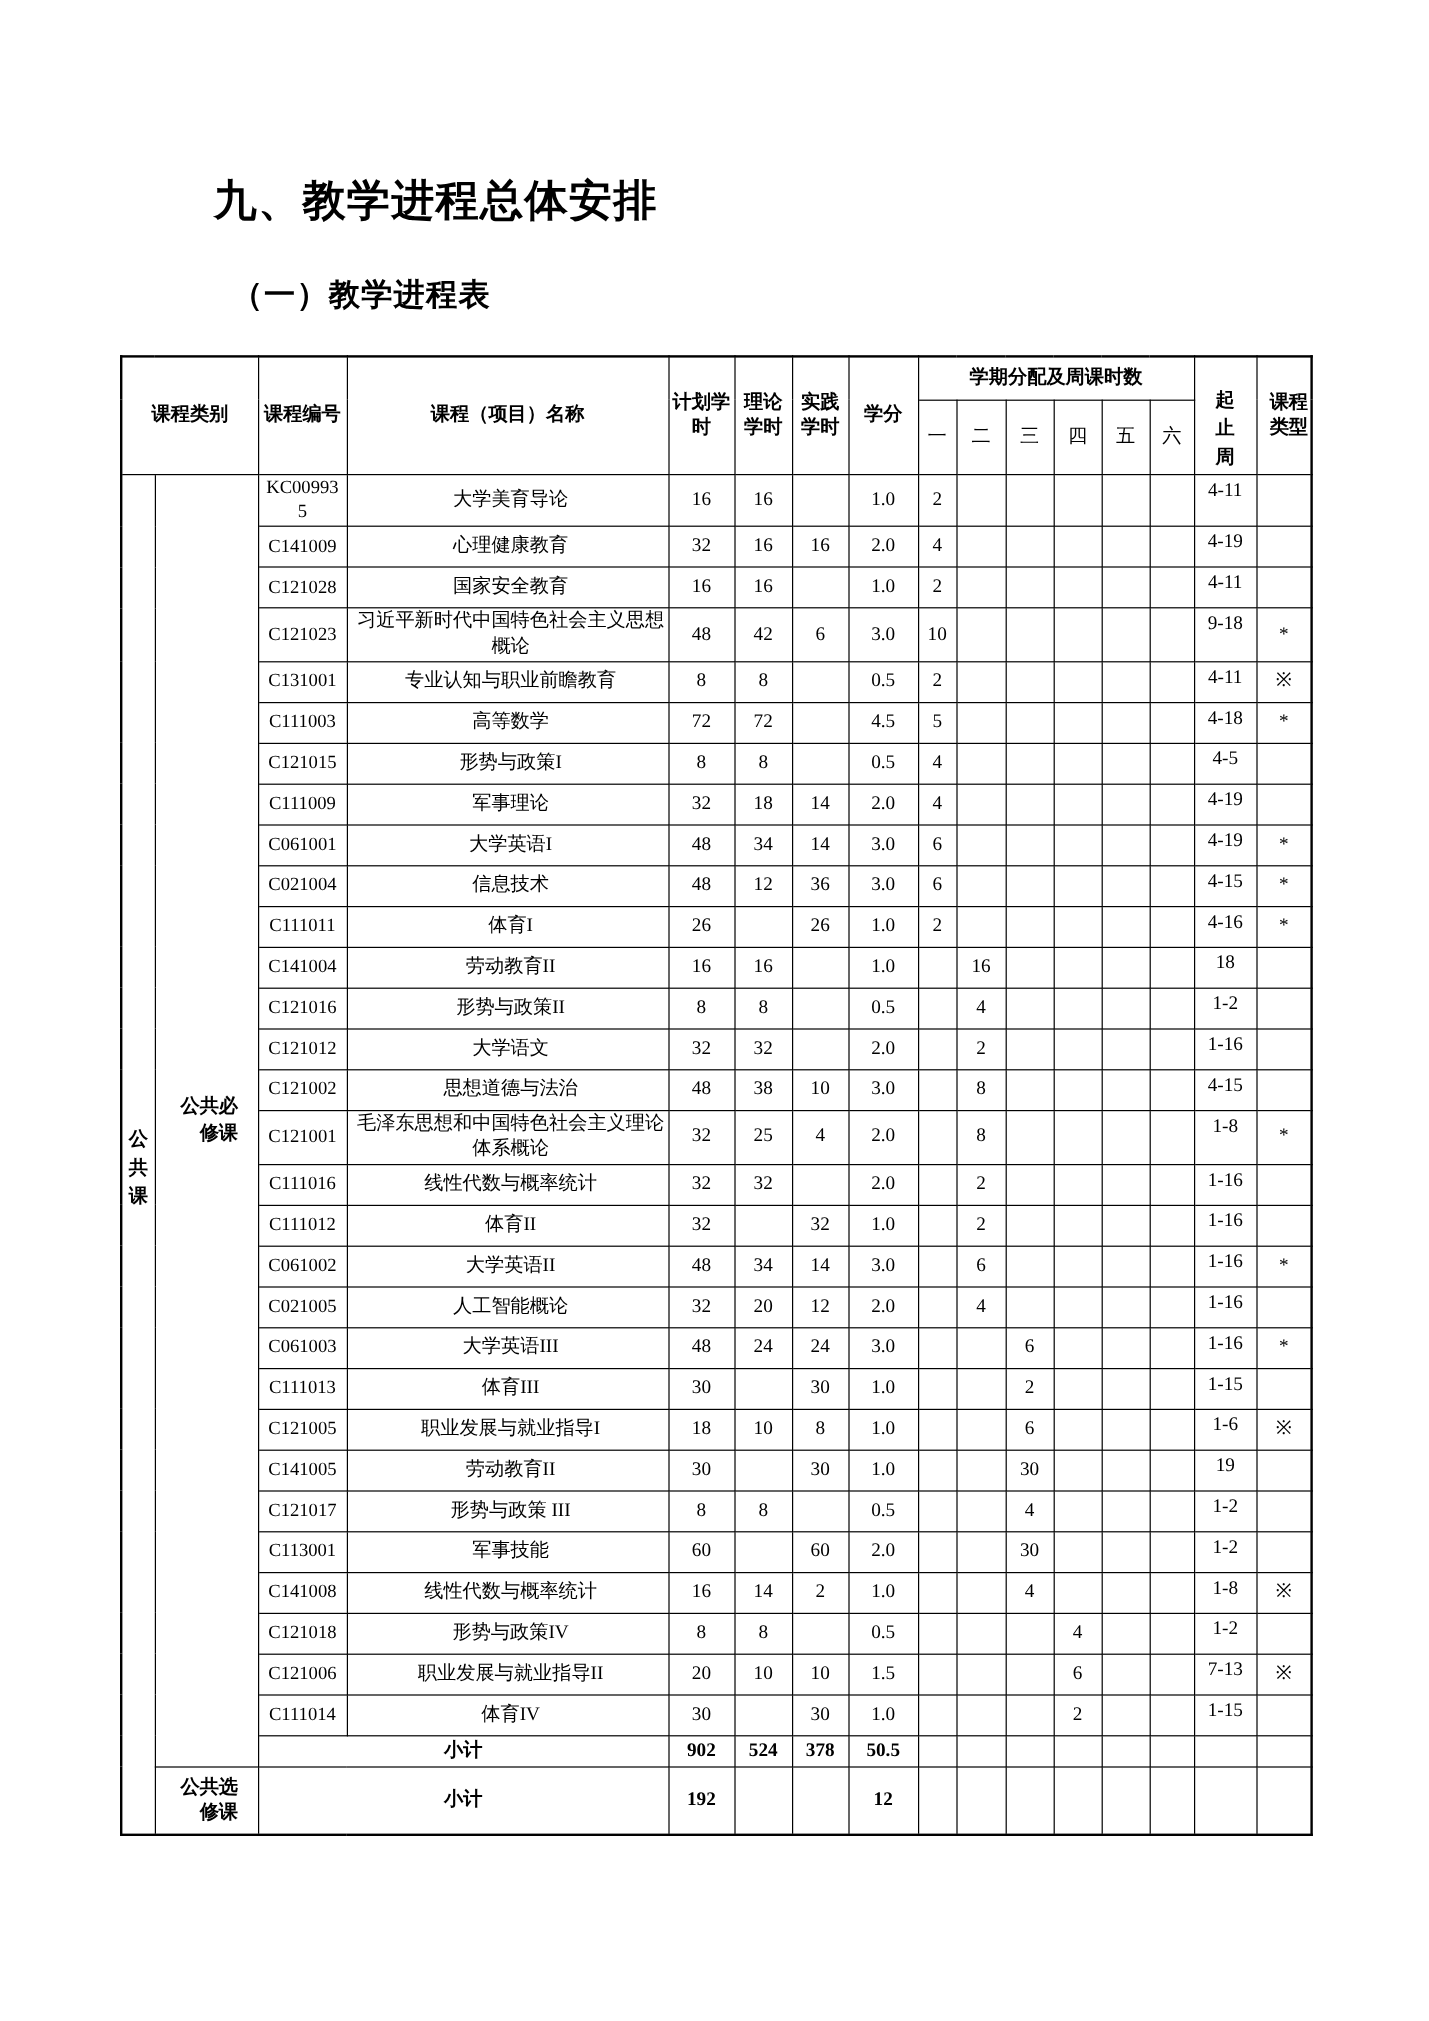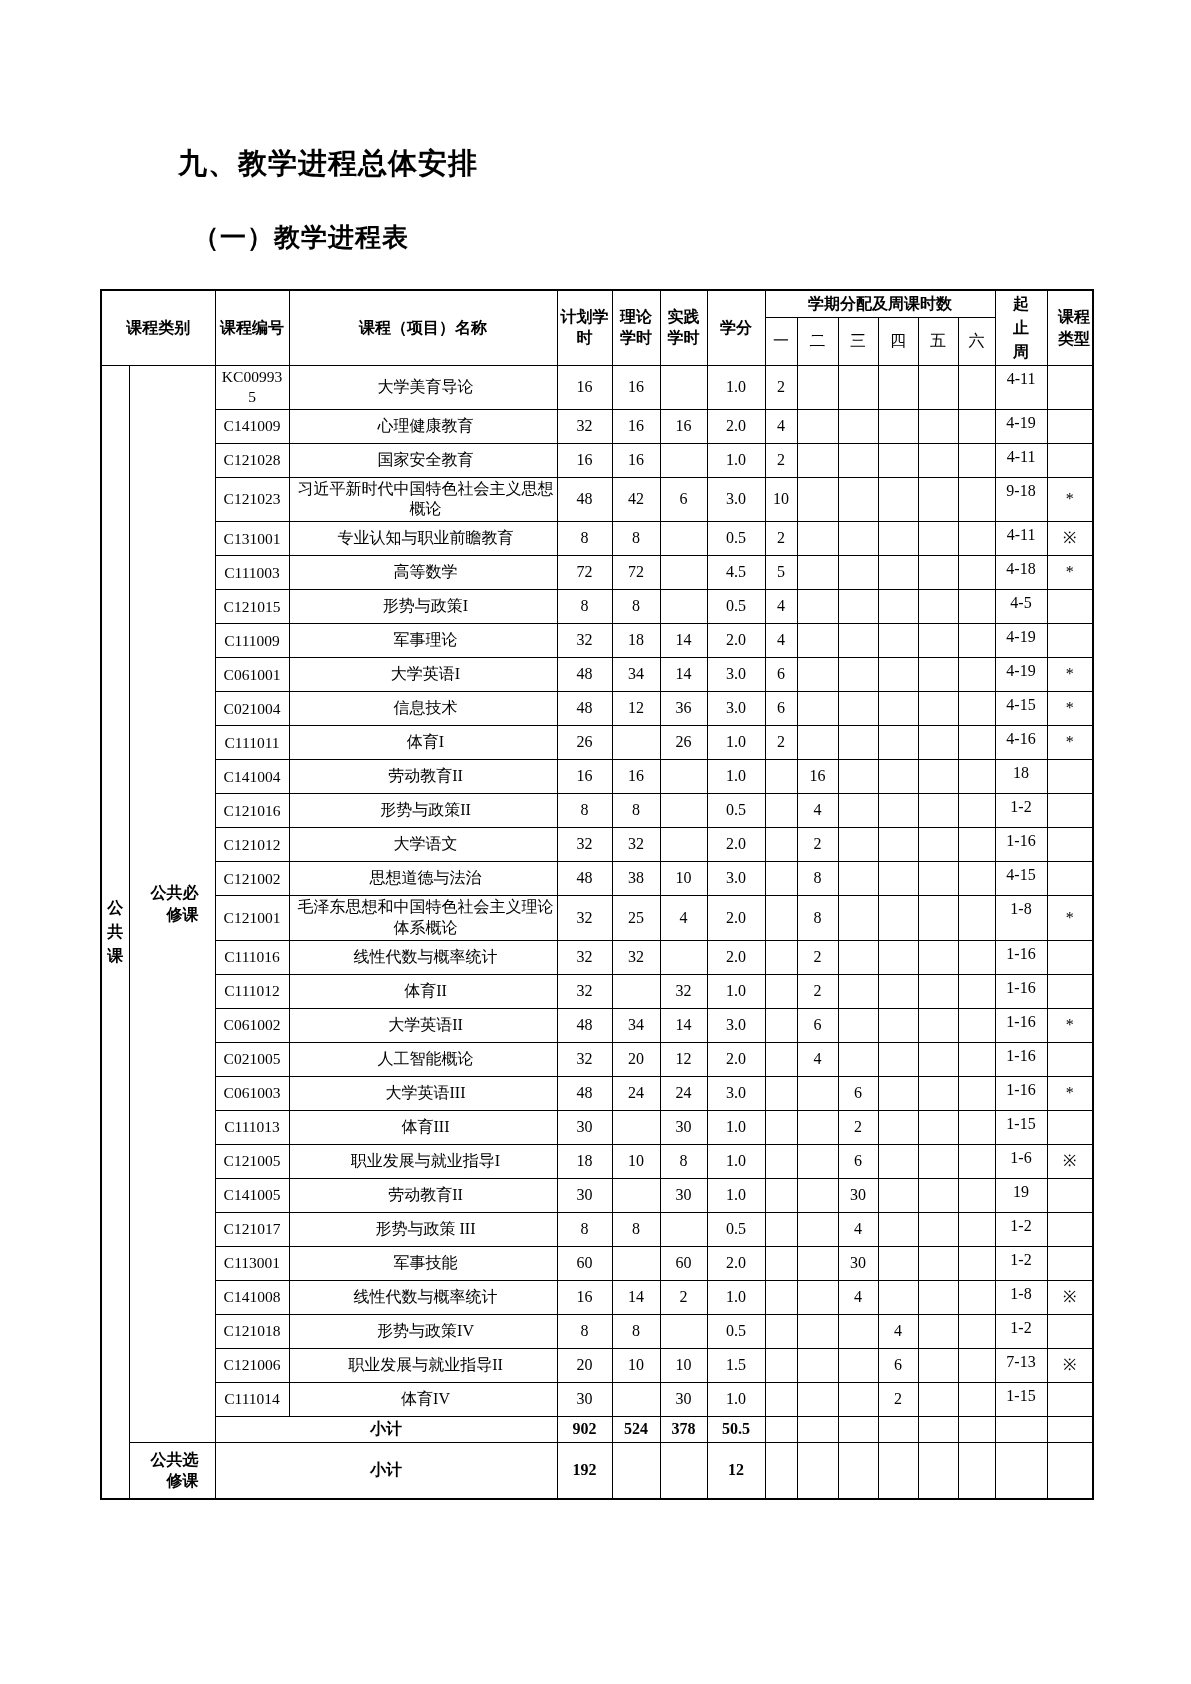--- a/index.html
+++ b/index.html
@@ -4,21 +4,21 @@
 <style>
   html,body{margin:0;padding:0;}
   body{
     width:1191px;height:1684px;background:#ffffff;color:#000;
     font-family:"Liberation Serif","DejaVu Serif",serif;
     position:relative;overflow:hidden;
   }
   .title{
     margin:148px 0 0 178px;
     font-family:"Liberation Sans","DejaVu Sans",sans-serif;
-    font-size:29px;font-weight:bold;line-height:1.05;letter-spacing:1px;
+    font-size:36px;font-weight:bold;line-height:1.05;letter-spacing:1px;
   }
   .subtitle{
     margin:46px 0 0 193px;
     font-family:"Liberation Sans","DejaVu Sans",sans-serif;
     font-size:26px;font-weight:bold;line-height:1.05;letter-spacing:1px;
   }
   table.schedule{
     border-collapse:collapse;table-layout:fixed;
     width:992px;margin:37px 0 0 100px;
     border:2px solid #000;
@@ -33,21 +33,21 @@
   .schedule th.norm{font-weight:normal;}
   thead tr.h1{height:28px;}
   thead tr.h2{height:48px;}
   tbody tr{height:34px;}
   tr#required-subtotal-row{height:26px;}
   tr#elective-row{height:57px;}
   td.code{word-break:break-all;font-size:15.5px;padding:1px 4px;}
   td.cname{text-align:center;padding-left:7px;}
   td.weeks{vertical-align:top;padding-top:3px;}
   .bold{font-weight:bold;}
-  .vspan{display:inline-block;width:1.15em;word-break:break-all;line-height:1.5;font-weight:bold;}
+  .vspan{display:inline-block;width:1.15em;word-break:break-all;line-height:1.5;font-weight:bold;margin-top:23px;}
   .wspan{display:inline-block;max-width:3.3em;word-break:break-all;font-weight:bold;line-height:1.35;text-align:right;}
 </style>
 </head>
 <body>
 
 <h1 class="title">九、教学进程总体安排</h1>
 <h2 class="subtitle">（一）教学进程表</h2>
 
 <table class="schedule">
   <colgroup>

